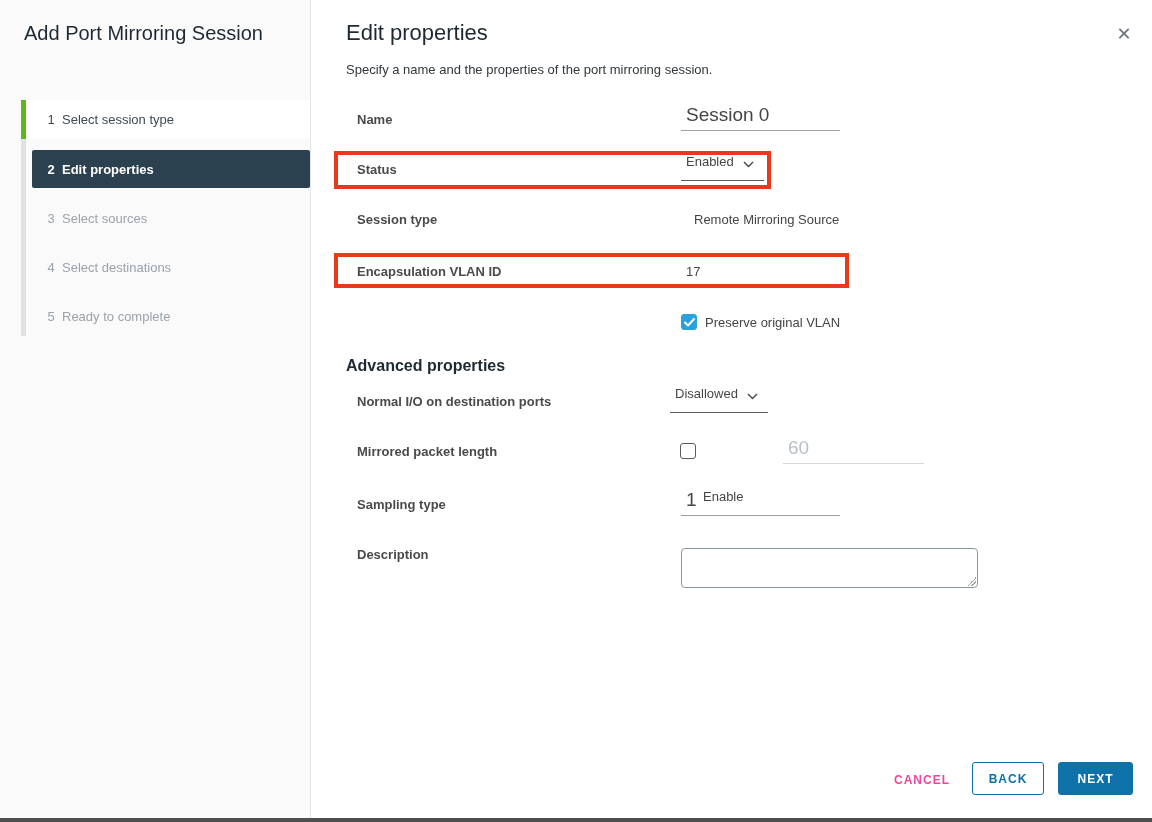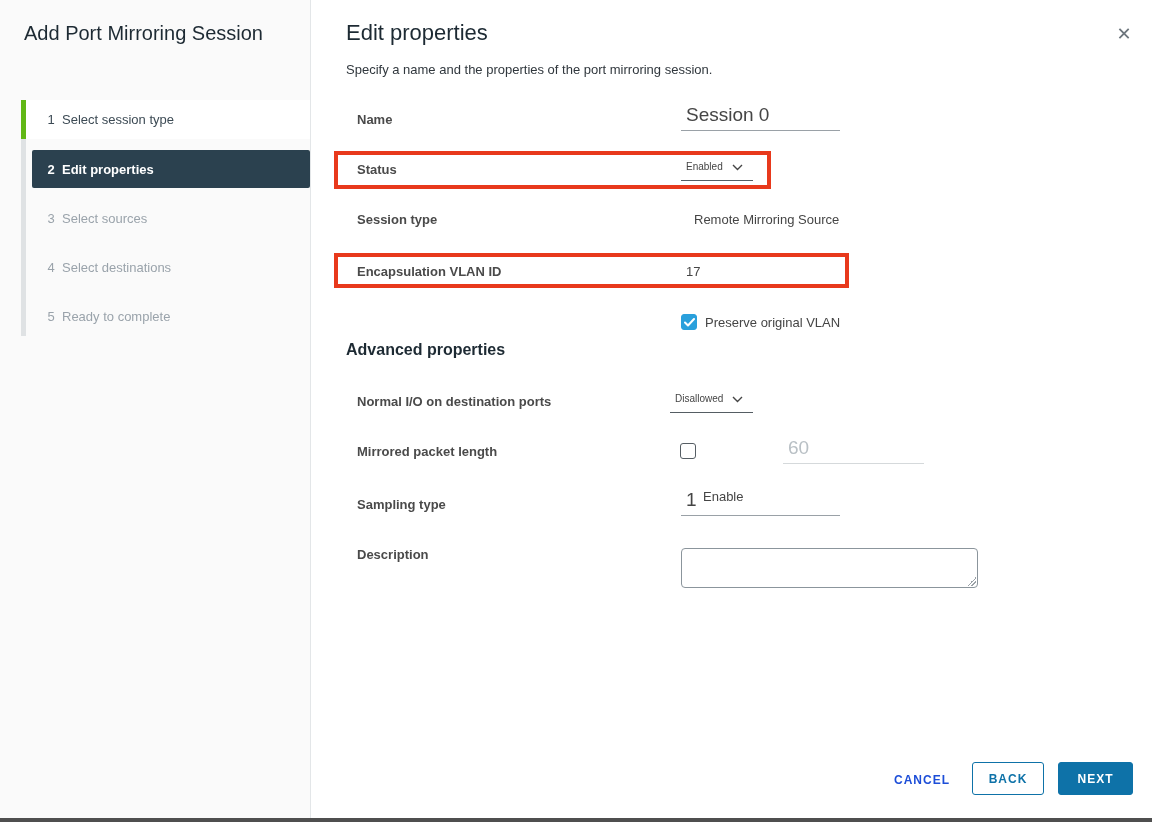--- a/index.html
+++ b/index.html
@@ -28,29 +28,29 @@
   .page-sub   { position:absolute; left:34px; top:62px; font-size:13px; color:#30373d; }
   .close-btn { position:absolute; right:18px; top:24px; width:20px; height:20px; color:#6d767d; font-size:18px; line-height:20px; text-align:center; cursor:pointer; }
 
   .f-label { position:absolute; left:45px; font-size:13px; font-weight:700; color:#4a4a4a; }
   .f-static { position:absolute; font-size:13px; color:#454545; }
 
   .line-input { position:absolute; width:159px; height:27px; border:none; border-bottom:1px solid #9aa1a7; background:transparent; font-family:"Liberation Sans",sans-serif; font-size:19px; color:#454545; padding:0 0 4px 5px; outline:none; }
   .line-input.disabled { border-bottom-color:#d5d9db; color:#b3babf; }
   .line-input::placeholder { color:#b9c0c5; }
 
-  .dropdown { position:absolute; height:27px; display:inline-flex; align-items:center; gap:9px; border-bottom:1px solid #555d63; font-size:10px; color:#454545; padding:0 10px 2px 5px; cursor:pointer; }
+  .dropdown { position:absolute; height:27px; display:inline-flex; gap:9px; border-bottom:1px solid #555d63; font-size:13px; color:#454545; padding:0 10px 2px 5px; cursor:pointer; }
   .chev { display:inline-block; margin-top:2px; }
 
   .checkbox { position:absolute; width:16px; height:16px; border:1px solid #565e64; border-radius:3px; background:#fff; cursor:pointer; }
   .checkbox.checked { background:#2aa0dc; border-color:#2aa0dc; }
   .checkbox.checked svg { position:absolute; left:2px; top:3px; }
   .cb-label { position:absolute; font-size:13px; color:#454545; }
 
-  .section-h { position:absolute; left:34px; font-size:16px; font-weight:700; color:#1d2a33; }
+  .section-h { position:absolute; left:34px; font-size:16px; font-weight:700; color:#1d2a33;margin-top:16px; }
 
   .ta-wrap { position:absolute; left:369px; top:548px; width:297px; height:40px; }
   .desc-ta { width:100%; height:100%; resize:none; border:1px solid #8b959c; border-radius:4px; background:#fff; outline:none; font-family:"Liberation Sans",sans-serif; font-size:13px; color:#454545; padding:4px 6px; }
   .ta-grip { position:absolute; right:2px; bottom:2px; width:9px; height:9px; pointer-events:none;
     background:linear-gradient(135deg, transparent 0 50%, #9aa1a7 50% 56%, transparent 56% 72%, #9aa1a7 72% 78%, transparent 78%); }
 
   .hl-box { position:absolute; border:4px solid #e8391c; pointer-events:none; }
   .hl-status { left:22px; top:151px; width:437px; height:38px; }
   .hl-vlan   { left:22px; top:253px; width:515px; height:35px; }
 
@@ -62,21 +62,21 @@
   .cb-pres   { left:369px; top:314px; } .cb-pres-lbl { left:393px; top:315px; }
   .sec-adv   { top:341px; }
   .lbl-nio   { top:394px; }  .ctl-nio   { left:358px; top:386px; }
   .lbl-mpl   { top:444px; }  .cb-mpl    { left:368px; top:443px; } .cb-mpl-lbl { left:391px; top:452px;margin-top:37px; }
   .ctl-mpl   { left:471px; top:437px; width:141px; }
   .lbl-srate { top:497px; }  .ctl-srate { left:369px; top:489px; }
   .lbl-desc  { top:547px; }
 
   
   .btn { position:absolute; height:33px; border-radius:3px; font-family:"Liberation Sans",sans-serif; font-size:12px; font-weight:700; letter-spacing:1px; cursor:pointer; display:flex; align-items:center; justify-content:center; }
-  .btn-cancel { left:578px; top:763px; width:64px; background:transparent; border:none; color:#1d4ed8;text-align:right; }
+  .btn-cancel { left:578px; top:763px; width:64px; background:transparent; border:none; color:#ec4899;text-align:right; }
   .btn-back   { left:660px; top:762px; width:72px; background:#fff; border:1px solid #0e72a8; color:#0e72a8; }
   .btn-next   { left:746px; top:762px; width:75px; background:#0e72a8; border:1px solid #0e72a8; color:#fff; }
 
   .bottom-strip { position:absolute; left:0; top:818px; width:1152px; height:4px; background:#4f4f4f; }
 </style>
 </head>
 <body>
 
 <div class="stage">
 

